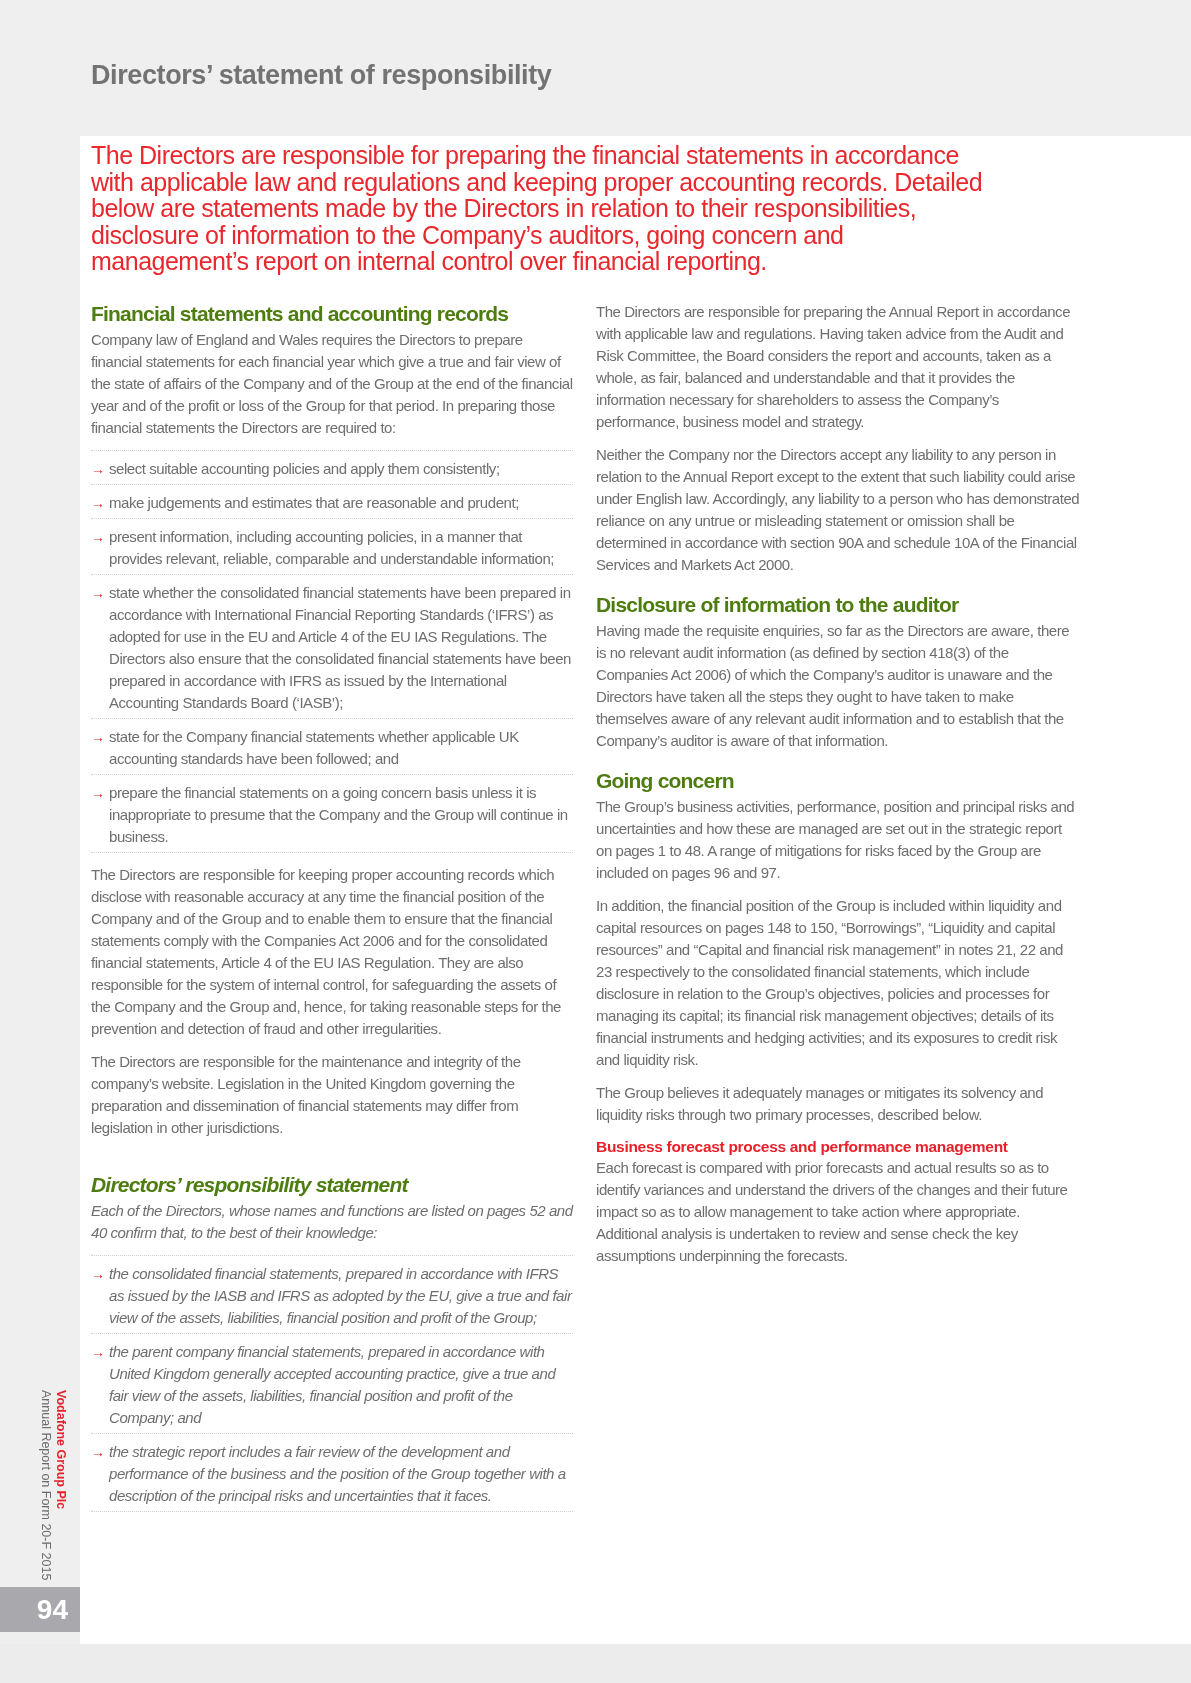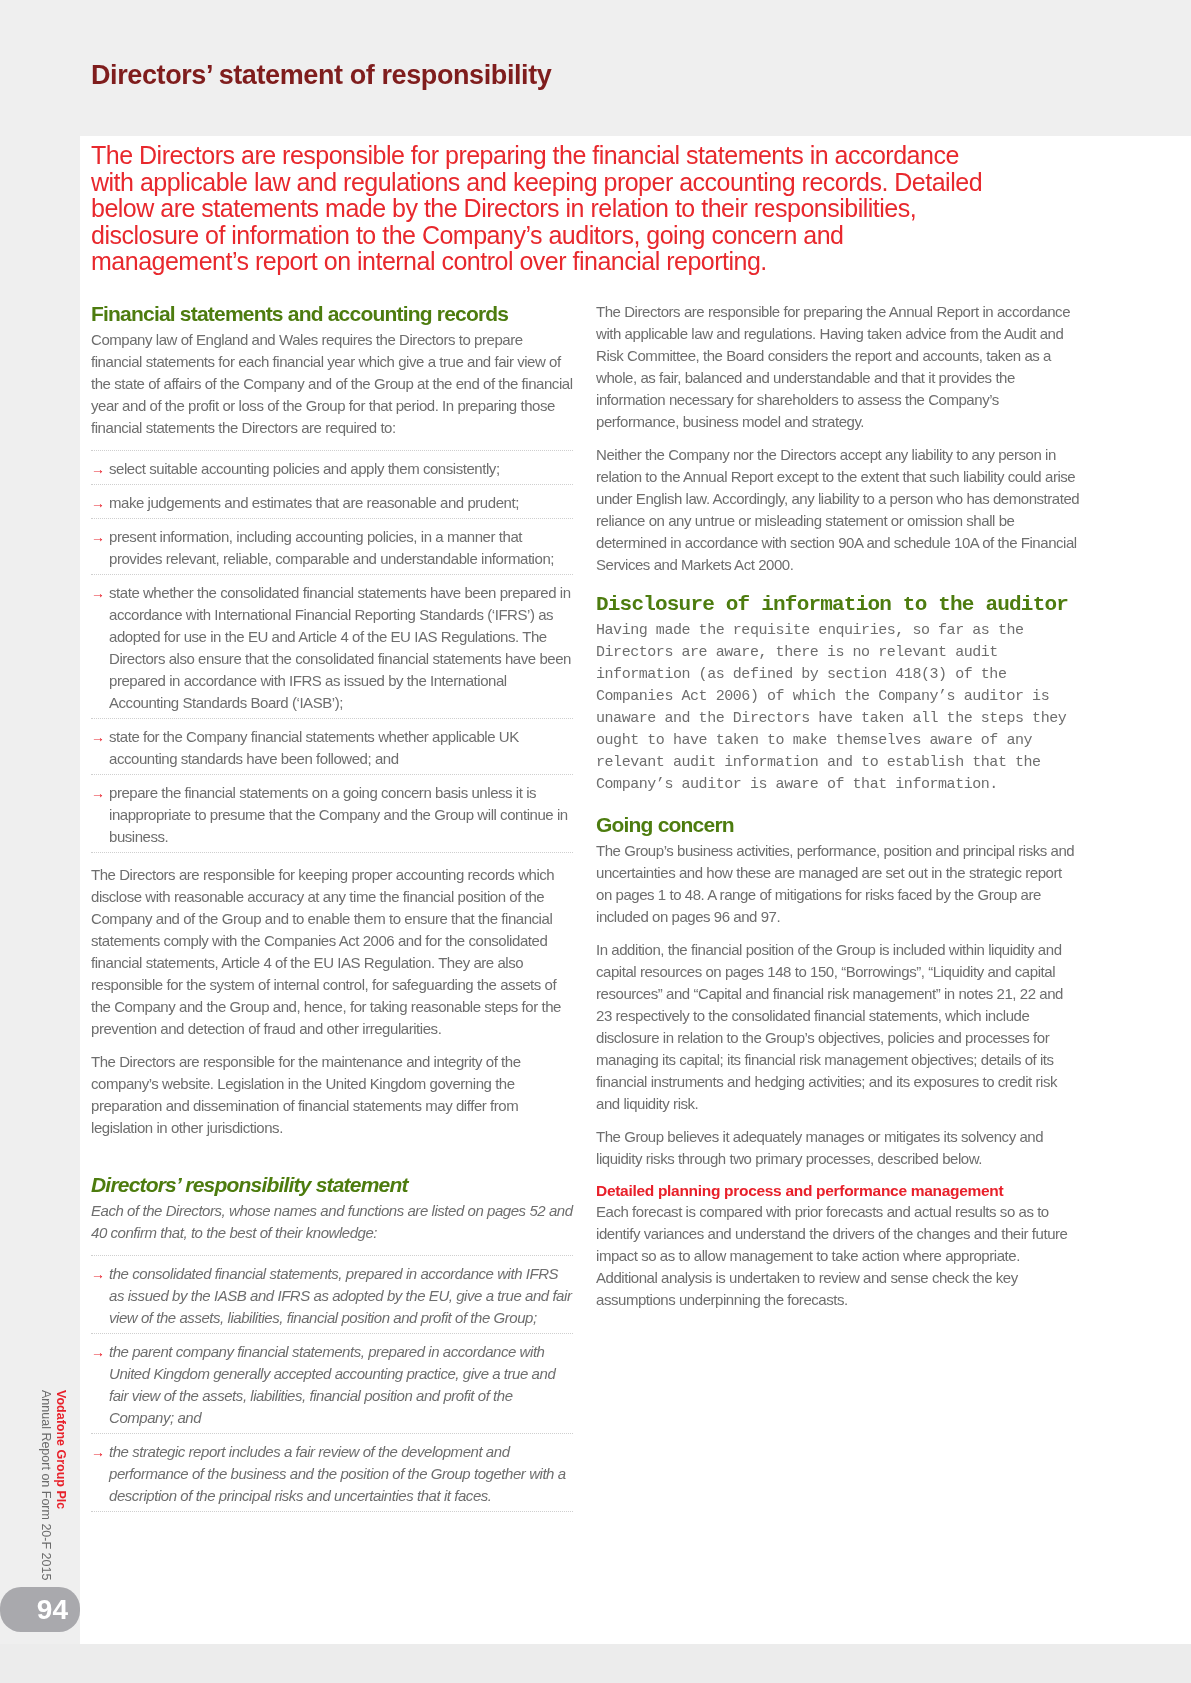--- a/index.html
+++ b/index.html
@@ -10,21 +10,21 @@
       font-family: "Liberation Sans", "DejaVu Sans", sans-serif;
       color: #6a6a6a;
       overflow: hidden;
     }
     .header-band {
       position: absolute; left: 0; top: 0; width: 1191px; height: 136px;
       background: #efefef;
     }
     .page-title {
       position: absolute; left: 91px; top: 60px;
-      font-size: 27px; font-weight: bold; color: #7f1d1d;
+      font-size: 27px; font-weight: bold; color: #737373;
       letter-spacing: -0.4px;
     }
     .white-body {
       position: absolute; left: 80px; top: 136px; width: 1111px; height: 1508px;
       background: #ffffff;
     }
     .footer-band {
       position: absolute; left: 0; top: 1644px; width: 1191px; height: 39px;
       background: #ececec;
     }
@@ -65,21 +65,21 @@
       position: absolute; left: 0; top: 0;
       transform-origin: left top;
       transform: translate(30px, 0) rotate(90deg);
       white-space: nowrap; font-size: 12.5px; line-height: 15px;
     }
     .side-company { color: #e8202a; font-weight: bold; display: block; }
     .side-report { color: #6a6a6a; display: block; }
     .page-number {
       position: absolute; left: 0; top: 1587px; width: 80px; height: 45px;
       background: #a9a9ad; color: #ffffff; font-size: 28px; font-weight: bold;
-      text-align: right; padding-right: 12px; line-height: 45px; border-radius: 21px;
+      text-align: right; padding-right: 12px; line-height: 45px;
     }
   </style>
 </head>
 <body>
 
 <div class="header-band"></div>
 <div class="white-body"></div>
 <div class="footer-band"></div>
 
 <h1 class="page-title">Directors’ statement of responsibility</h1>
@@ -110,34 +110,34 @@
       <li><span class="arrow">→</span><span>the parent company financial statements, prepared in accordance with United Kingdom generally accepted accounting practice, give a true and fair view of the assets, liabilities, financial position and profit of the Company; and</span></li>
       <li><span class="arrow">→</span><span>the strategic report includes a fair review of the development and performance of the business and the position of the Group together with a description of the principal risks and uncertainties that it faces.</span></li>
     </ul>
   </section>
 </div>
 
 <div class="col col-right">
   <p class="para">The Directors are responsible for preparing the Annual Report in accordance with applicable law and regulations. Having taken advice from the Audit and Risk Committee, the Board considers the report and accounts, taken as a whole, as fair, balanced and understandable and that it provides the information necessary for shareholders to assess the Company’s performance, business model and strategy.</p>
   <p class="para">Neither the Company nor the Directors accept any liability to any person in relation to the Annual Report except to the extent that such liability could arise under English law. Accordingly, any liability to a person who has demonstrated reliance on any untrue or misleading statement or omission shall be determined in accordance with section 90A and schedule 10A of the Financial Services and Markets Act 2000.</p>
 
-  <section style="margin-top:16px;font-family:Liberation Mono, monospace;">
+  <section style="margin-top:16px;">
     <h2 class="sec">Disclosure of information to the auditor</h2>
     <p class="para">Having made the requisite enquiries, so far as the Directors are aware, there is no relevant audit information (as defined by section 418(3) of the Companies Act 2006) of which the Company’s auditor is unaware and the Directors have taken all the steps they ought to have taken to make themselves aware of any relevant audit information and to establish that the Company’s auditor is aware of that information.</p>
   </section>
 
   <section style="margin-top:16px;">
     <h2 class="sec">Going concern</h2>
     <p class="para">The Group’s business activities, performance, position and principal risks and uncertainties and how these are managed are set out in the strategic report on pages 1 to 48. A range of mitigations for risks faced by the Group are included on pages 96 and 97.</p>
     <p class="para">In addition, the financial position of the Group is included within liquidity and capital resources on pages 148 to 150, “Borrowings”, “Liquidity and capital resources” and “Capital and financial risk management” in notes 21, 22 and 23 respectively to the consolidated financial statements, which include disclosure in relation to the Group’s objectives, policies and processes for managing its capital; its financial risk management objectives; details of its financial instruments and hedging activities; and its exposures to credit risk and liquidity risk.</p>
     <p class="para">The Group believes it adequately manages or mitigates its solvency and liquidity risks through two primary processes, described below.</p>
   </section>
 
   <section>
-    <h3 class="sub">Detailed planning process and performance management</h3>
+    <h3 class="sub">Business forecast process and performance management</h3>
     <p class="para">Each forecast is compared with prior forecasts and actual results so as to identify variances and understand the drivers of the changes and their future impact so as to allow management to take action where appropriate. Additional analysis is undertaken to review and sense check the key assumptions underpinning the forecasts.</p>
   </section>
 </div>
 
 <div class="side-label">
   <div class="side-label-inner">
     <span class="side-company">Vodafone Group Plc</span>
     <span class="side-report">Annual Report on Form 20-F 2015</span>
   </div>
 </div>

